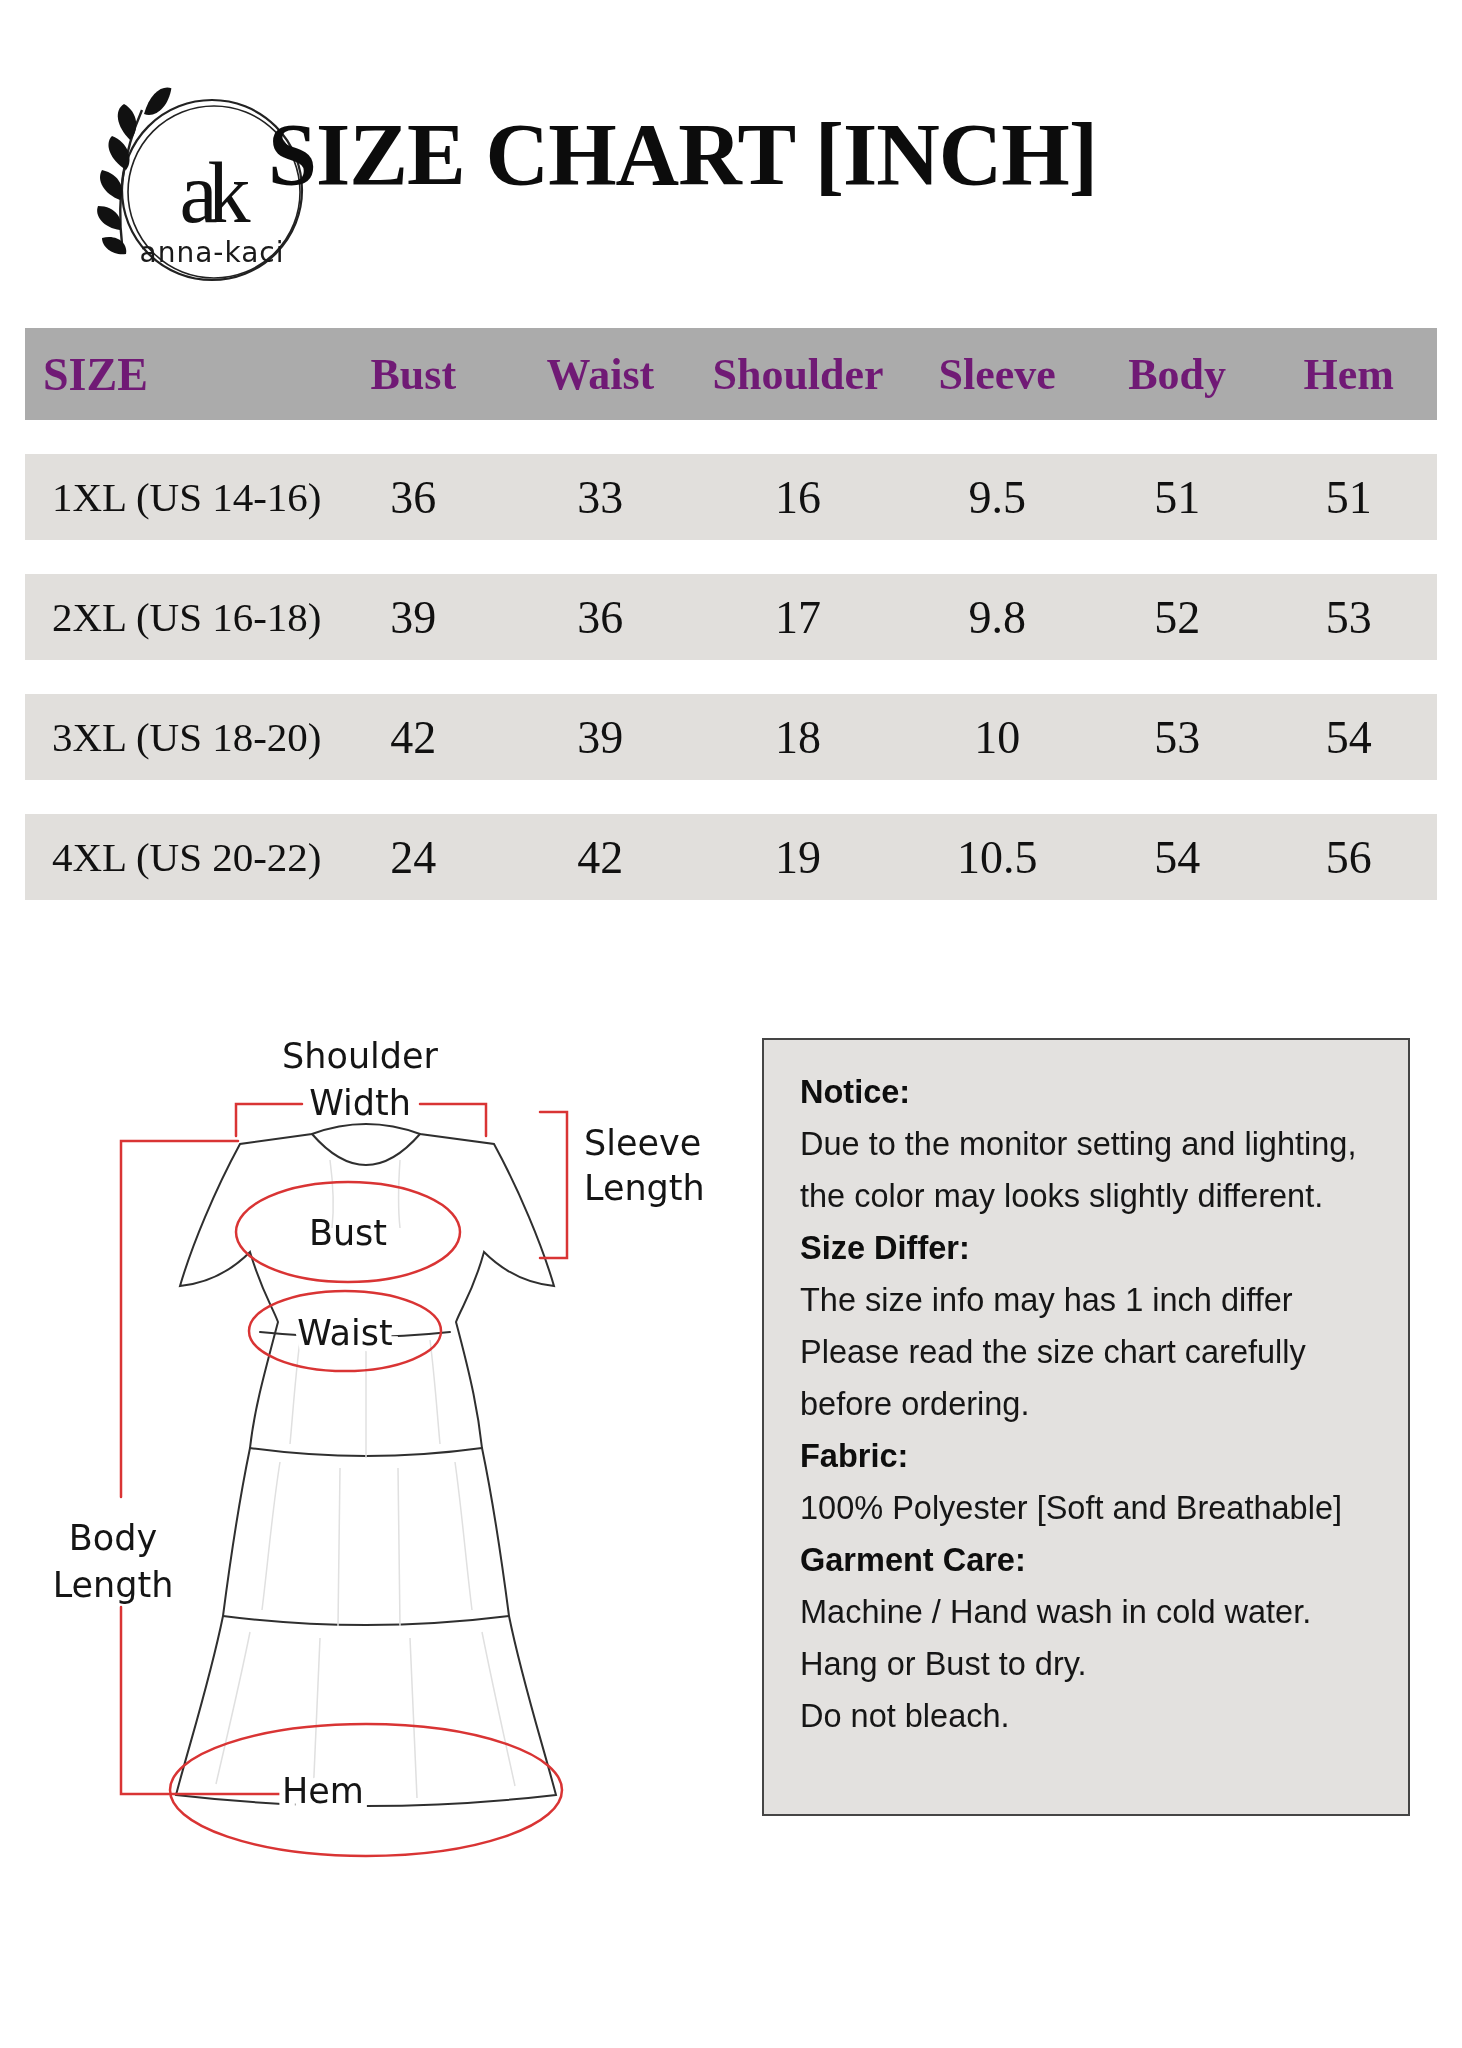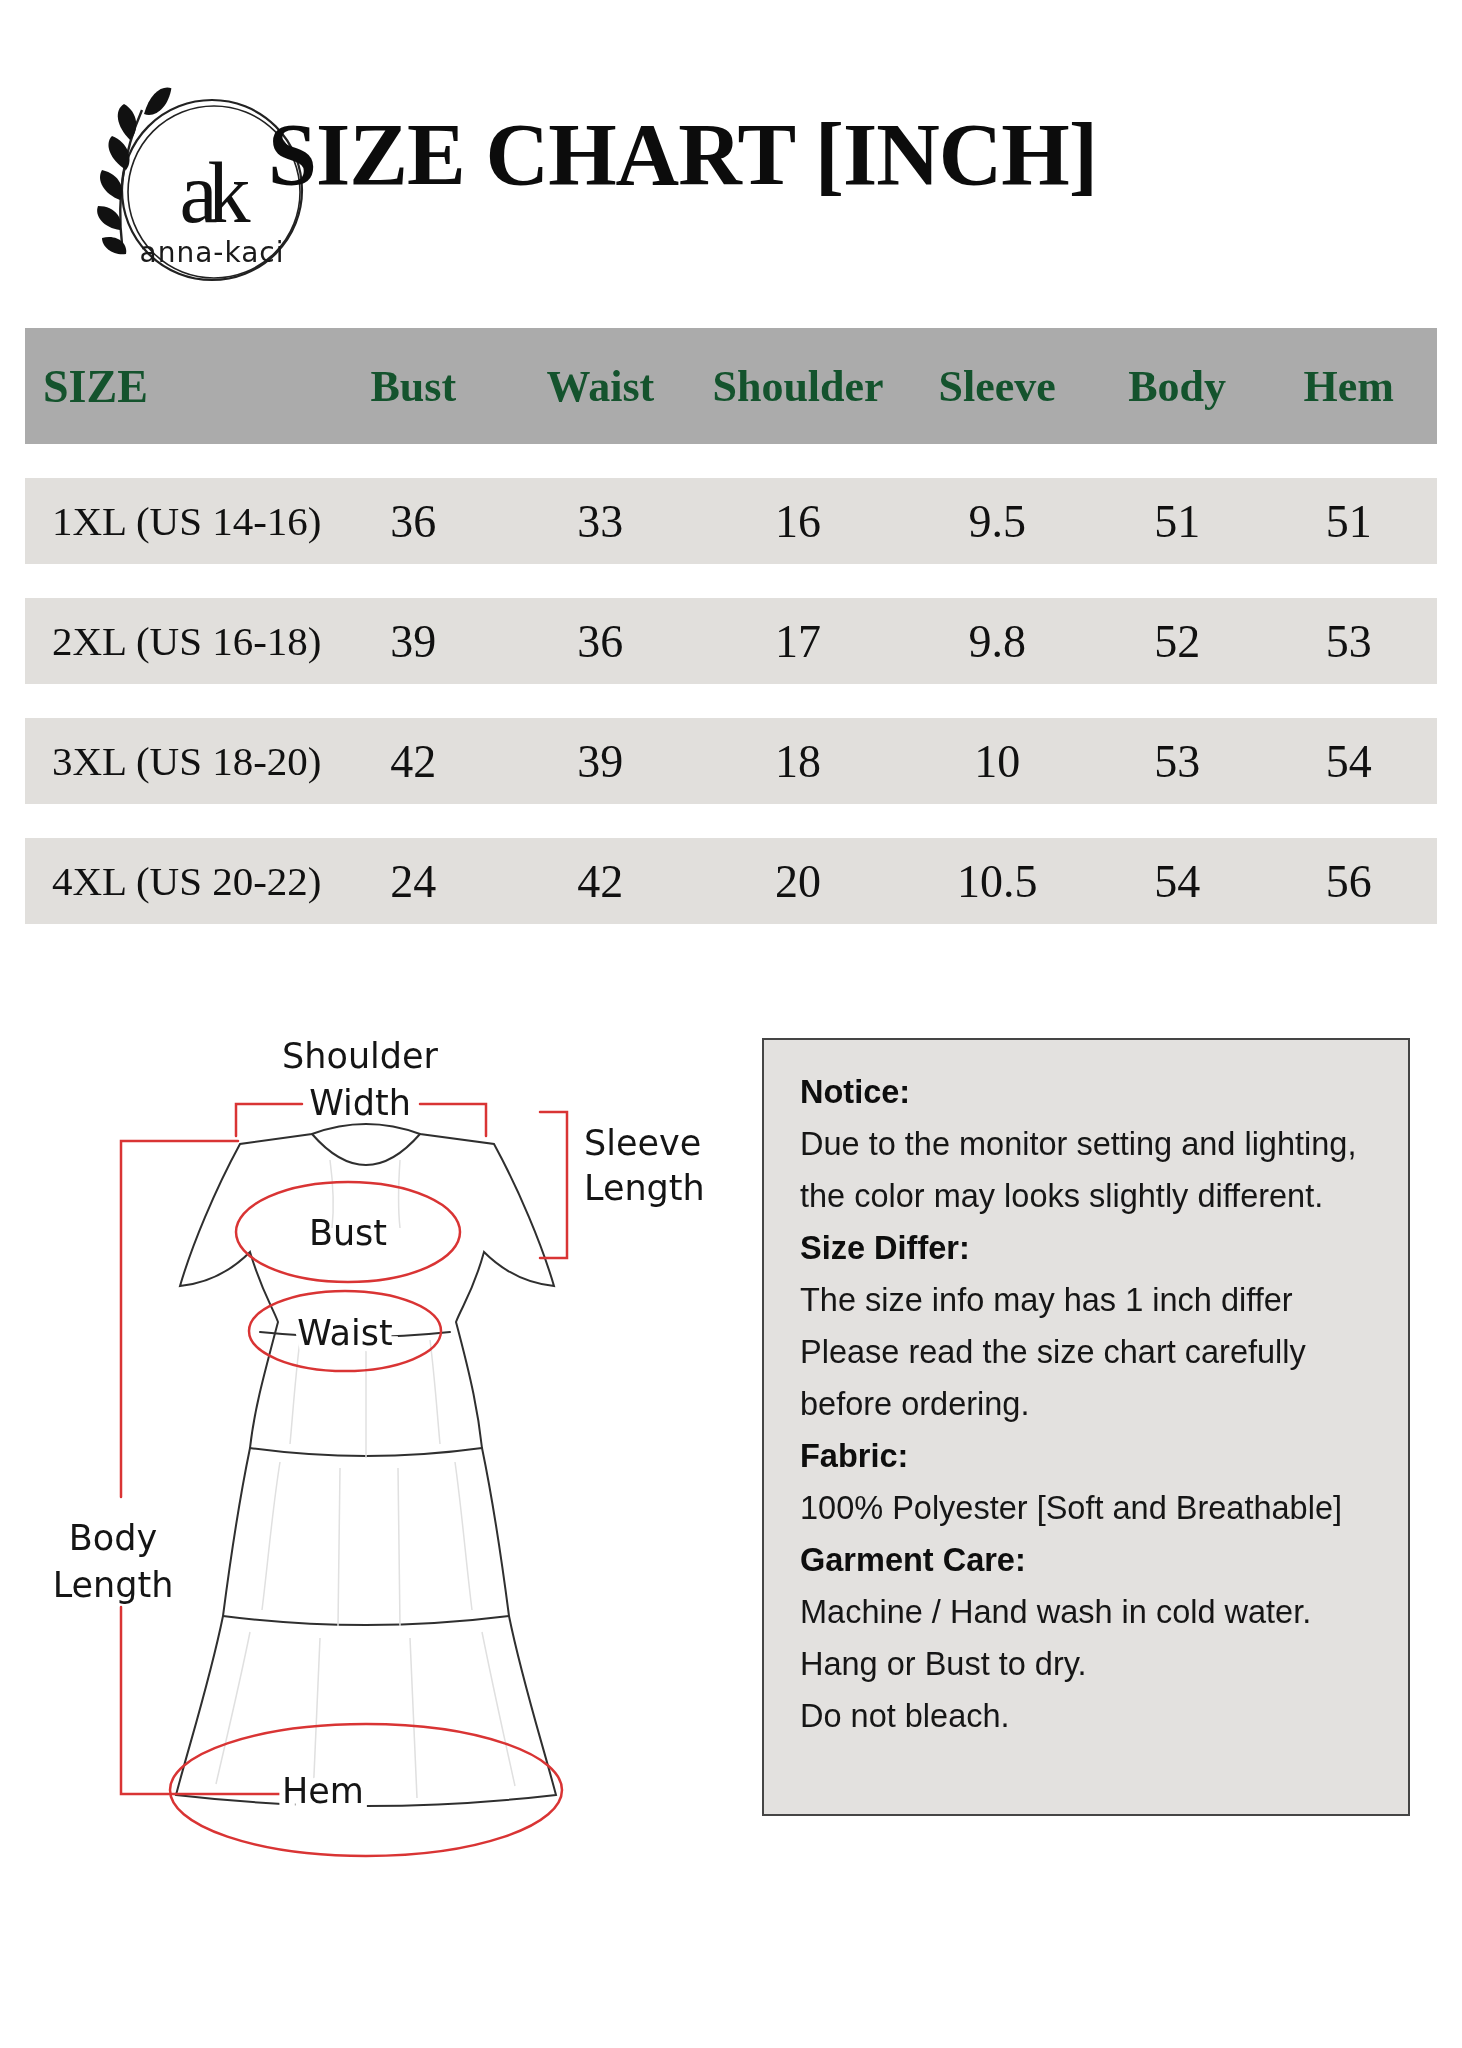--- a/index.html
+++ b/index.html
@@ -8,23 +8,23 @@
 
   
   .logo{position:absolute;left:86px;top:84px;width:240px;height:212px;}
   .page-title{position:absolute;left:268px;top:104px;margin:0;
       font-family:"Liberation Serif",serif;font-weight:700;font-size:88px;
       letter-spacing:-1px;color:#0c0c0c;white-space:nowrap;}
 
   
   table.size-table{position:absolute;left:25px;top:294px;width:1412px;
       border-collapse:separate;border-spacing:0 34px;table-layout:fixed;}
-  table.size-table th{background:#ababab;color:#14532d;height:84px;
+  table.size-table th{background:#ababab;color:#701a75;height:84px;
       font-family:"Liberation Serif",serif;font-weight:700;font-size:44px;
-      text-align:center;vertical-align:middle;padding:16px;}
+      text-align:center;vertical-align:middle;padding:4px;}
   table.size-table th.col-size{text-align:left;padding-left:18px;font-size:46px;}
   table.size-table td{background:#e1dfdc;color:#111;height:86px;
       font-family:"Liberation Serif",serif;font-weight:400;font-size:46px;
       text-align:center;vertical-align:middle;padding:0;}
   table.size-table td.col-size{text-align:right;padding-left:18px;font-size:41px;}
 
   
   .diagram{position:absolute;left:0;top:1000px;width:760px;height:880px;}
   .diagram text{font-family:"DejaVu Sans",sans-serif;font-size:35px;fill:#151515;}
   .diagram text.cut{paint-order:stroke;stroke:#ffffff;stroke-width:12px;}
@@ -107,21 +107,21 @@
         <td>39</td>
         <td>18</td>
         <td>10</td>
         <td>53</td>
         <td>54</td>
       </tr>
       <tr>
         <td class="col-size">4XL (US 20-22)</td>
         <td>24</td>
         <td>42</td>
-        <td>20</td>
+        <td>19</td>
         <td>10.5</td>
         <td>54</td>
         <td>56</td>
       </tr>
     </tbody>
   </table>
 
   <svg class="diagram" viewBox="0 1000 760 880" aria-hidden="true">
 
     <g stroke="#2f2f2f" stroke-width="2" fill="none" stroke-linecap="round">

